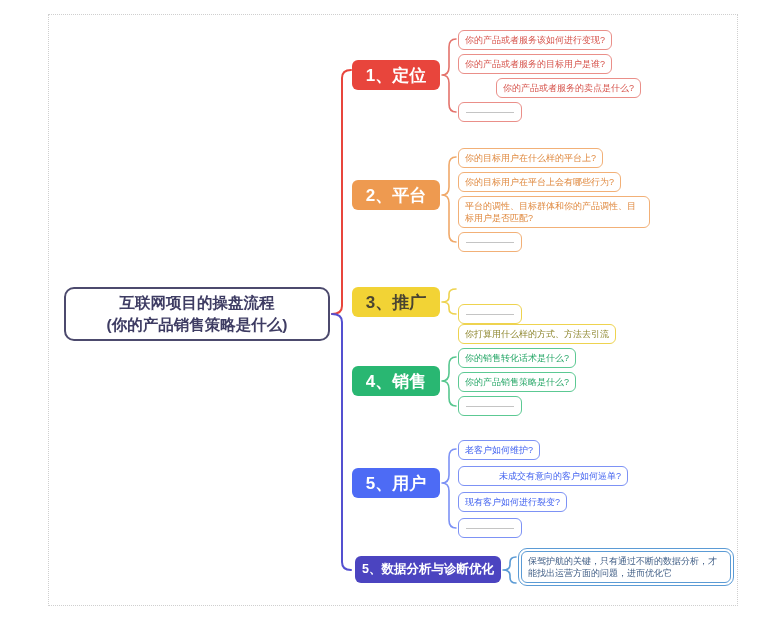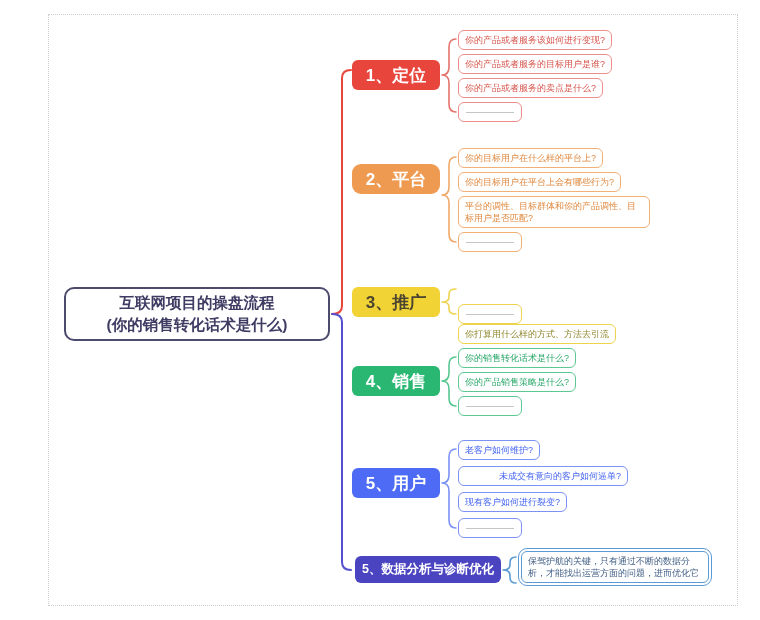--- a/index.html
+++ b/index.html
@@ -48,37 +48,37 @@
     <path fill="none" stroke-width="1.6" stroke-linecap="round" d="M 456 39 Q 449 39 449 47 L 449 67 Q 449 75 442 75 M 442 75 Q 449 75 449 83 L 449 104 Q 449 112 456 112" stroke="#e4736c"></path>
     <path fill="none" stroke-width="1.6" stroke-linecap="round" d="M 456 157 Q 449 157 449 165 L 449 187 Q 449 195 442 195 M 442 195 Q 449 195 449 203 L 449 234 Q 449 242 456 242" stroke="#f0a96a"></path>
     <path fill="none" stroke-width="1.6" stroke-linecap="round" d="M 456 289 Q 449 289 449 294 L 449 297 Q 449 302 442 302 M 442 302 Q 449 302 449 307 L 449 309 Q 449 314 456 314" stroke="#eed34f"></path>
     <path fill="none" stroke-width="1.6" stroke-linecap="round" d="M 456 357 Q 449 357 449 365 L 449 373 Q 449 381 442 381 M 442 381 Q 449 381 449 389 L 449 398 Q 449 406 456 406" stroke="#57c78f"></path>
     <path fill="none" stroke-width="1.6" stroke-linecap="round" d="M 456 449 Q 449 449 449 457 L 449 475 Q 449 483 442 483 M 442 483 Q 449 483 449 491 L 449 520 Q 449 528 456 528" stroke="#7d92f5"></path>
     <path fill="none" stroke-width="1.6" stroke-linecap="round" d="M 516 557 Q 510 557 510 562.5 L 510 564.5 Q 510 570 503 570 M 503 570 Q 510 570 510 575.5 L 510 577.5 Q 510 583 516 583" stroke="#5b9bd5"></path>
   </svg>
 
   <div class="central-node">
     <span>互联网项目的操盘流程</span>
-    <span>(你的销售转化话术是什么)</span>
+    <span>(你的产品销售策略是什么)</span>
   </div>
 
   <div style="--node-bg: #e8453c; --node-text: #ffffff; --child-border: #ea8f89; --child-text: #d6534b; --brace: #e4736c;">
     <div class="branch-node" style="top:60px;">
       <span>1、定位</span>
     </div>
     <div class="child-note" style="top:30px;border-radius:6px;">你的产品或者服务该如何进行变现?</div>
     <div class="child-note" style="top:54px;">你的产品或者服务的目标用户是谁?</div>
-    <div class="child-note" style="top:78px;">你的产品或者服务的卖点是什么?</div>
+    <div class="child-note" style="top:78px;margin-left:38px;">你的产品或者服务的卖点是什么?</div>
     <div class="child-note empty" style="top:102px;">
         <span class="blank-line"></span>
       </div>
   </div>
 
   <div style="--node-bg: #ee9a50; --node-text: #ffffff; --child-border: #f2b077; --child-text: #e08a40; --brace: #f0a96a;">
-    <div class="branch-node" style="top:164px;border-radius:9px;">
+    <div class="branch-node" style="top:180px;">
       <span>2、平台</span>
     </div>
     <div class="child-note" style="top:148px;">你的目标用户在什么样的平台上?</div>
     <div class="child-note" style="top:172px;">你的目标用户在平台上会有哪些行为?</div>
     <div class="child-note wrap" style="top:196px;width:192px;">平台的调性、目标群体和你的产品调性、目标用户是否匹配?</div>
     <div class="child-note empty" style="top:232px;">
         <span class="blank-line"></span>
       </div>
   </div>
 
@@ -112,15 +112,15 @@
     <div class="child-note" style="top:492px;">现有客户如何进行裂变?</div>
     <div class="child-note empty" style="top:518px;">
         <span class="blank-line"></span>
       </div>
   </div>
 
   <div style="--node-bg: #4b44c0; --node-text: #ffffff; --child-border: #5b9bd5; --child-text: #3f5d85; --brace: #5b9bd5;">
     <div class="branch-node" style="top:556px;width:146px;left:355px;height:27px;font-size:12.5px;">
       <span>5、数据分析与诊断优化</span>
     </div>
-    <div class="child-note wrap highlighted" style="top:551px;left:521px;width:188px;">保驾护航的关键，只有通过不断的数据分析，才能找出运营方面的问题，进而优化它</div>
+    <div class="child-note wrap highlighted" style="top:551px;left:521px;width:210px;">保驾护航的关键，只有通过不断的数据分析，才能找出运营方面的问题，进而优化它</div>
   </div>
 </div>
 
 </body></html>

